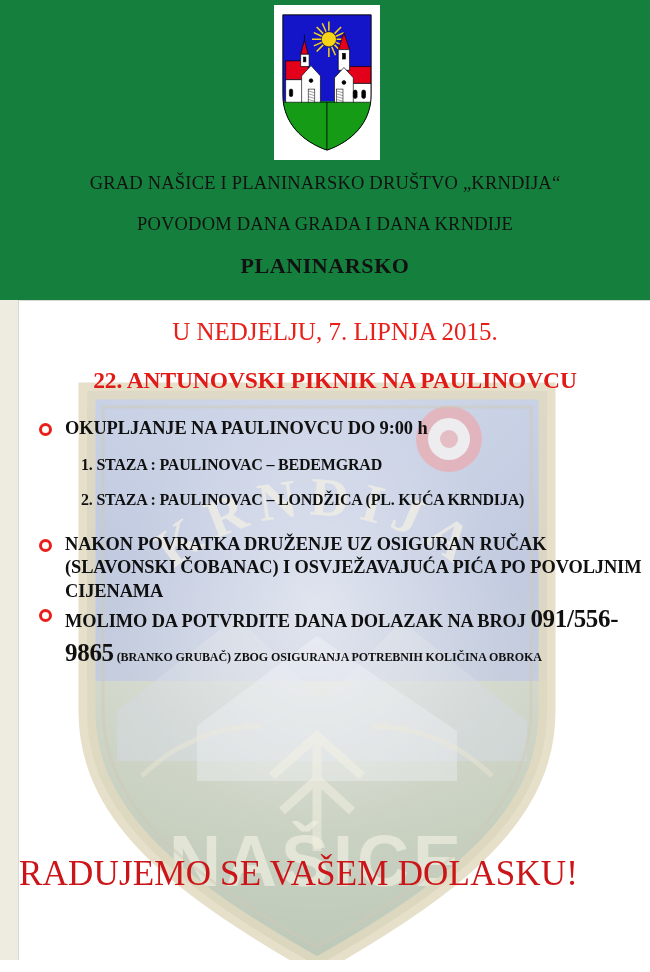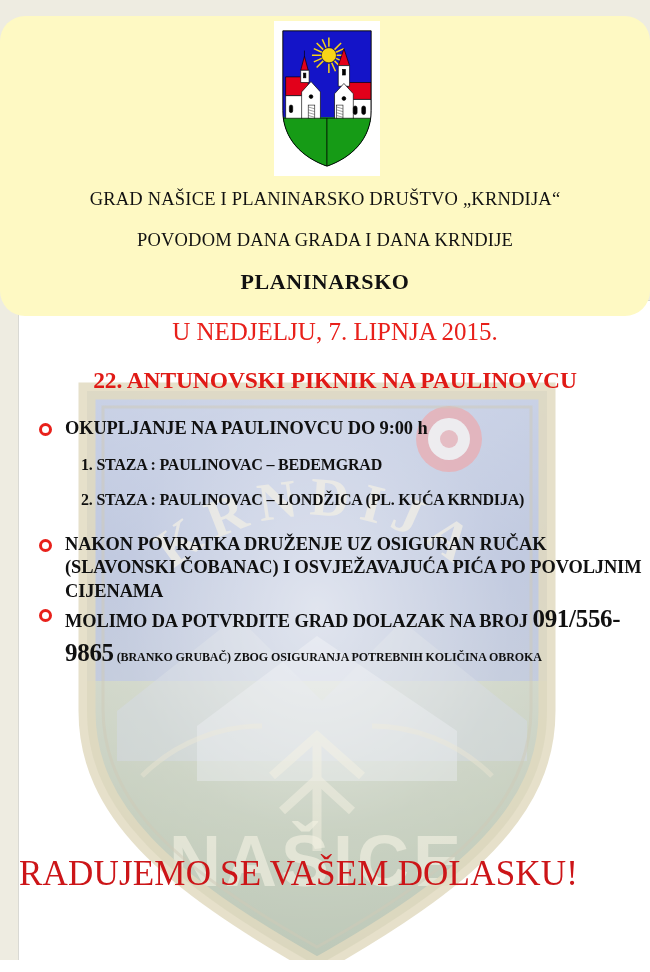--- a/index.html
+++ b/index.html
@@ -11,26 +11,25 @@
     height: 972px;
     background: #eeece1;
     font-family: "Liberation Serif", "DejaVu Serif", serif;
     overflow: hidden;
     position: relative;
   }
 
   
   .header-band {
     position: absolute;
-    left: 0; top: 16px;
+    left: 0; top: 0;
     width: 650px;
     height: 300px;
-    background: #fef9c3;
+    background: #15803d;
     z-index: 3;
-    border-radius: 25px;
   }
 
   .crest-wrap {
     position: absolute;
     left: 274px;
     top: 5px;
     width: 106px;
     height: 155px;
     background: #ffffff;
     box-sizing: border-box;
@@ -308,21 +307,21 @@
 
       <div class="gap-sm"></div>
 
       <div class="li">
         <span class="bullet"></span>
         <span class="cont">NAKON POVRATKA DRUŽENJE UZ OSIGURAN RUČAK (SLAVONSKI ČOBANAC) I OSVJEŽAVAJUĆA PIĆA PO POVOLJNIM CIJENAMA</span>
       </div>
 
       <div class="li-phone">
         <span class="bullet"></span>
-        <span>MOLIMO DA POTVRDITE GRAD DOLAZAK NA BROJ </span><span class="phone-big">091/556-9865</span><span class="paren-name">  (BRANKO GRUBAČ) ZBOG OSIGURANJA POTREBNIH KOLIČINA OBROKA</span>
+        <span>MOLIMO DA POTVRDITE DANA DOLAZAK NA BROJ </span><span class="phone-big">091/556-9865</span><span class="paren-name">  (BRANKO GRUBAČ) ZBOG OSIGURANJA POTREBNIH KOLIČINA OBROKA</span>
       </div>
 
     </div>
 
     <div class="closing">RADUJEMO SE VAŠEM DOLASKU!</div>
 
   </div>
 </div>
 
 <div class="header-band">

